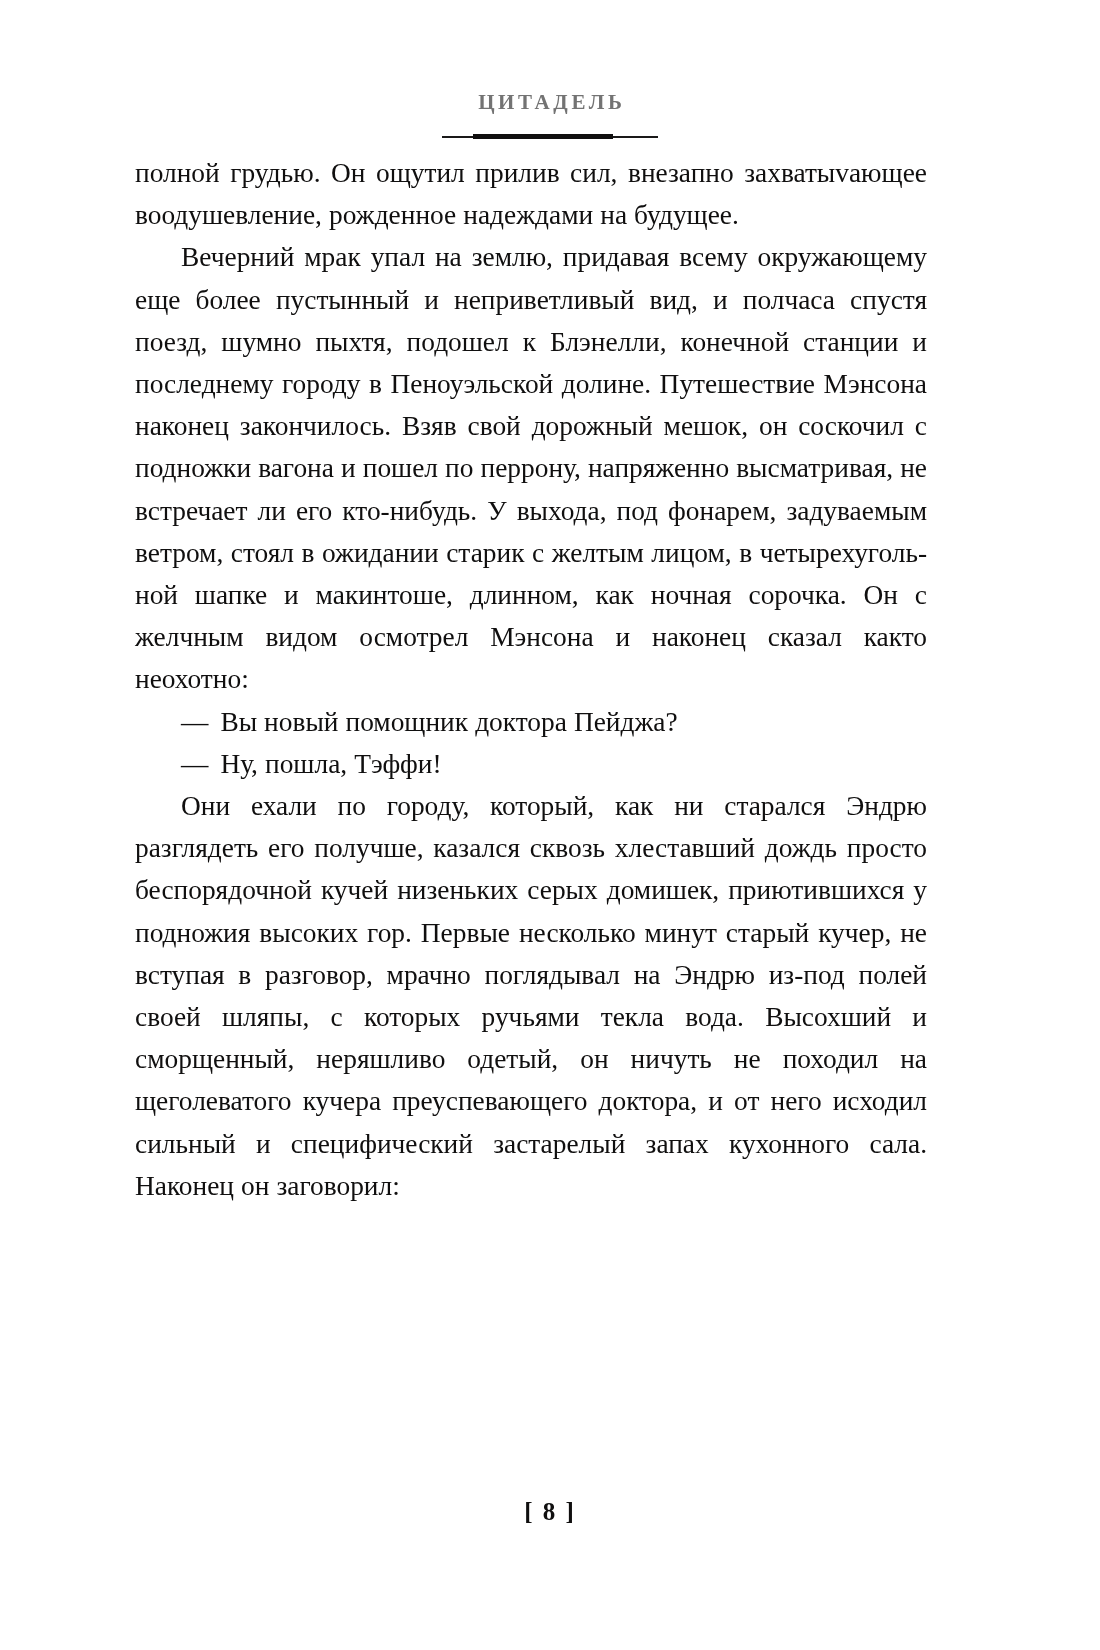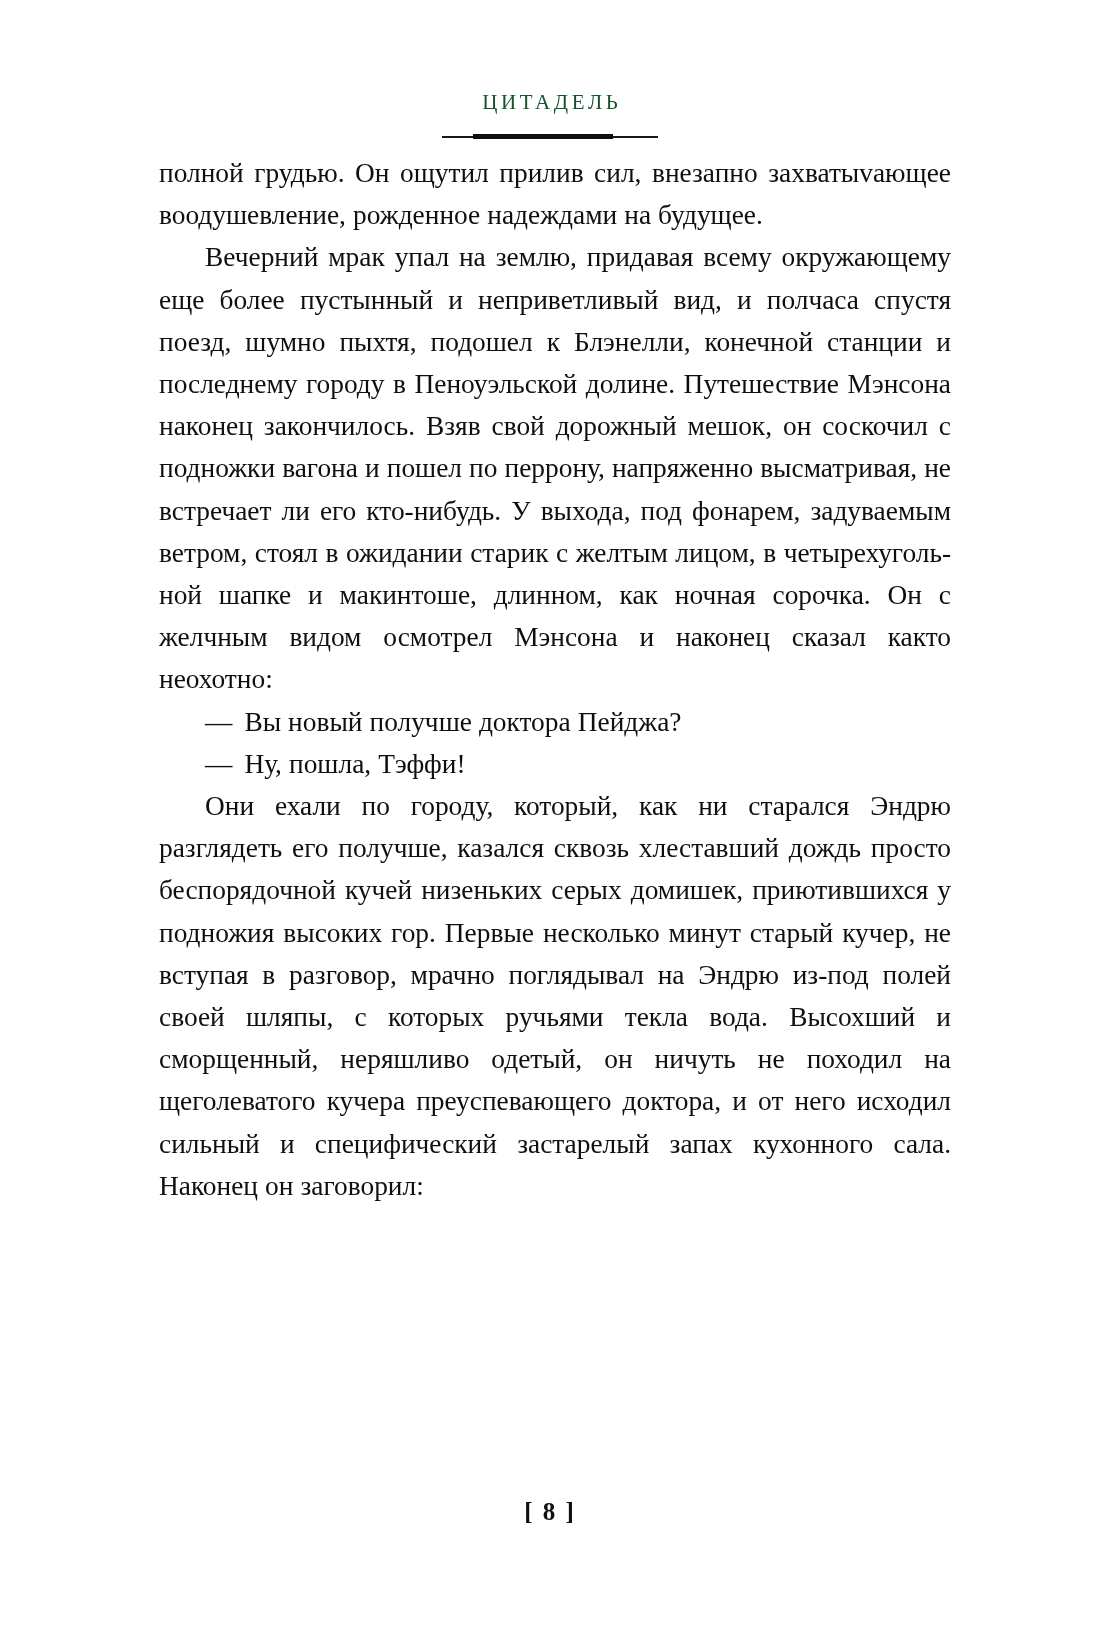--- a/index.html
+++ b/index.html
@@ -21,25 +21,25 @@
   .running-head {
     position: absolute;
     top: 92px;
     left: 0;
     width: 1100px;
     text-align: center;
   }
   .running-head-title {
     display: inline-block;
     font-family: "Liberation Serif", "DejaVu Serif", serif;
-    font-weight: 400;
+    font-weight: 700;
     font-size: 21px;
     letter-spacing: 3.6px;
     text-indent: 3.6px;
-    color: #14532d;
+    color: #737373;
     line-height: 1;
   }
 
   
   .head-rule {
     position: absolute;
     top: 133px;
     left: 50%;
     transform: translateX(-50%);
     width: 216px;
@@ -59,21 +59,21 @@
     left: 31px;
     width: 140px;
     height: 5px;
     background: #100f0f;
   }
 
   
   .textblock {
     position: absolute;
     top: 152px;
-    left: 159px;
+    left: 135px;
     width: 792px;
   }
   p {
     margin: 0;
     font-size: 27.4px;
     line-height: 42.2px;
     text-align: justify;
     text-indent: 46px;
     -webkit-hyphens: manual;
     hyphens: manual;
@@ -115,21 +115,21 @@
 
   <div class="head-rule">
     <div class="thin"></div>
     <div class="thick"></div>
   </div>
 
   <div class="textblock">
     <p class="noindent">полной грудью. Он ощутил прилив сил, внезапно захваты­vающее воодушевление, рожденное надеждами на будущее.</p>
     <p>Вечерний мрак упал на землю, придавая всему окружа­ющему еще более пустынный и неприветливый вид, и пол­часа спустя поезд, шумно пыхтя, подошел к Блэнелли, ко­нечной станции и последнему городу в Пеноуэльской доли­не. Путешествие Мэнсона наконец закончилось. Взяв свой дорожный мешок, он соскочил с подножки вагона и пошел по перрону, напряженно высматривая, не встречает ли его кто-нибудь. У выхода, под фонарем, задуваемым ветром, стоял в ожидании старик с желтым лицом, в четырехуголь­ной шапке и макинтоше, длинном, как ночная сорочка. Он с желчным видом осмотрел Мэнсона и наконец сказал как­то неохотно:</p>
 
-    <p><span>—</span><span class="dash-gap"></span><span>Вы новый получше доктора Пейджа?</span></p>
+    <p><span>—</span><span class="dash-gap"></span><span>Вы новый помощник доктора Пейджа?</span></p>
 
 
 
 
     <p><span>—</span><span class="dash-gap"></span><span>Ну, пошла, Тэффи!</span></p>
 
     <p>Они ехали по городу, который, как ни старался Эндрю разглядеть его получше, казался сквозь хлеставший дождь просто беспорядочной кучей низеньких серых домишек, приютившихся у подножия высоких гор. Первые несколь­ко минут старый кучер, не вступая в разговор, мрачно по­глядывал на Эндрю из-под полей своей шляпы, с которых ручьями текла вода. Высохший и сморщенный, неряшливо одетый, он ничуть не походил на щеголеватого кучера пре­успевающего доктора, и от него исходил сильный и специ­фический застарелый запах кухонного сала. Наконец он заговорил:</p>
   </div>
 
   <div class="folio">

